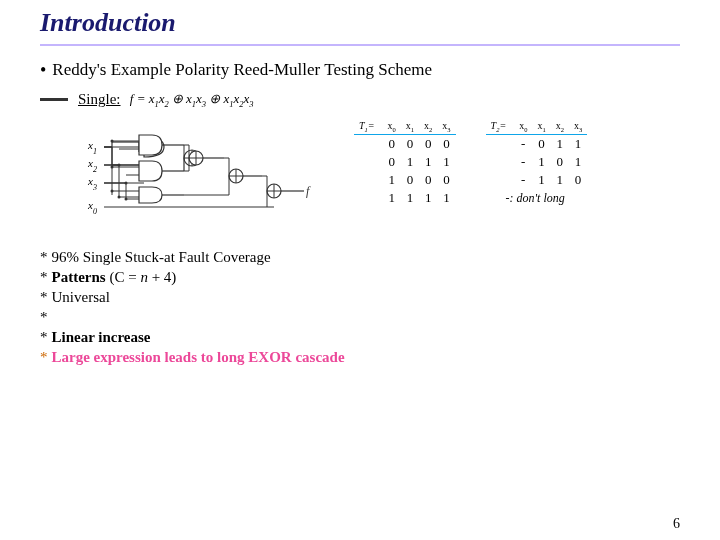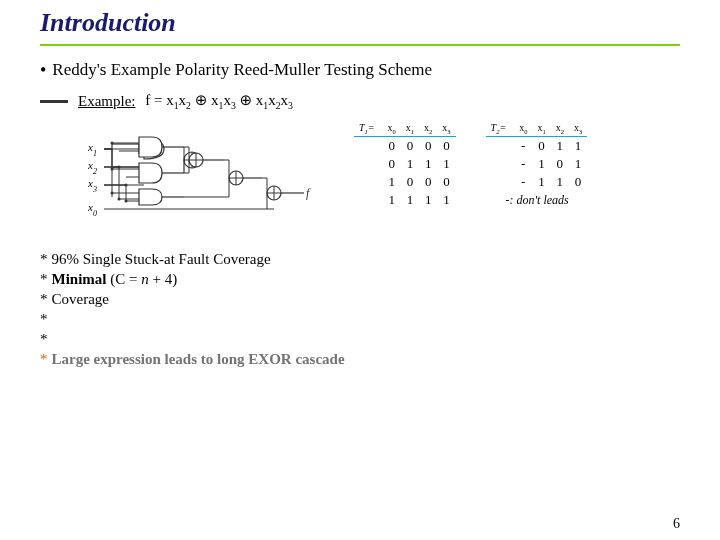--- a/index.html
+++ b/index.html
@@ -15,21 +15,21 @@
     .page {
       width: 720px;
       height: 540px;
       padding: 0 40px 10px 40px;
       display: flex;
       flex-direction: column;
     }
 
     
     .header {
-      border-bottom: 2px solid #84cc16;
+      border-bottom: 2px solid #c4b5fd;
       padding: 8px 0 6px 0;
       margin-bottom: 14px;
     }
     .header h1 {
       font-size: 26px;
       font-weight: bold;
       color: #1a1a6e;
       font-style: italic;
     }
 
@@ -117,21 +117,21 @@
       margin-top: 2px;
     }
     .bullet-item {
       font-size: 15px;
       display: flex;
       align-items: baseline;
       gap: 4px;
     }
     .bullet-star { font-size: 15px; }
     .bold { font-weight: bold; }
-    .orange-bold { font-weight: bold; color: #737373; }
+    .orange-bold { font-weight: bold; color: #ec4899; }
 
     
     .page-number {
       position: absolute;
       bottom: 8px;
       right: 40px;
       font-size: 14px;
     }
 
     
@@ -151,22 +151,22 @@
     <h1>Introduction</h1>
   </div>
 
   <div class="main-bullet">
     <span class="bullet-dot">•</span>
     <span>Reddy's Example Polarity Reed-Muller Testing Scheme</span>
   </div>
 
   <div class="example-line">
     <span style="display:inline-block;width:28px;height:3px;background:#333;vertical-align:middle;margin-right:4px;"></span>
-    <span class="example-underline">Example:</span>
-    <span style="font-size:15px;">
+    <span class="example-underline">Single:</span>
+    <span style="font-style:italic;font-size:13px;">
       &nbsp;f = x<sub>1</sub>x<sub>2</sub> ⊕ x<sub>1</sub>x<sub>3</sub> ⊕ x<sub>1</sub>x<sub>2</sub>x<sub>3</sub>
     </span>
   </div>
 
   <div class="middle-section">
 
     <div class="circuit-area">
       <svg class="circuit-svg" viewBox="0 0 260 120">
 
         <text x="4" y="30" font-size="11" font-style="italic">x<tspan baseline-shift="sub" font-size="8">1</tspan></text>
@@ -343,49 +343,50 @@
             </tr>
             <tr>
               <td></td>
               <td>-</td>
                 <td>1</td>
                 <td>1</td>
                 <td>0</td>
             </tr>
           </tbody>
         </table>
-        <div class="dont-care-note">-: don't leads</div>
+        <div class="dont-care-note">-: don't long</div>
       </div>
 
     </div>
   </div>
 
   <div class="bullet-list">
 
     <div class="bullet-item">
       <span class="bullet-star">*</span>
       <span>96% Single Stuck-at Fault Coverage</span>
     </div>
 
     <div class="bullet-item">
       <span class="bullet-star">*</span>
-      <span><span class="bold">Minimal</span> (C = <span style="font-style:italic;">n</span> + 4)</span>
-    </div>
-
-    <div class="bullet-item">
-      <span class="bullet-star">*</span>
-      <span>Coverage</span>
-    </div>
-
-    <div class="bullet-item">
-      <span class="bullet-star">*</span>
-    </div>
-
-    <div class="bullet-item">
-      <span class="bullet-star">*</span>
+      <span><span class="bold">Patterns</span> (C = <span style="font-style:italic;">n</span> + 4)</span>
+    </div>
+
+    <div class="bullet-item">
+      <span class="bullet-star">*</span>
+      <span>Universal</span>
+    </div>
+
+    <div class="bullet-item">
+      <span class="bullet-star">*</span>
+    </div>
+
+    <div class="bullet-item">
+      <span class="bullet-star">*</span>
+      <span><span class="bold">Linear increase</span></span>
     </div>
 
     <div class="bullet-item">
       <span class="bullet-star" style="color:#cc6600;">*</span>
       <span class="orange-bold">Large expression leads to long EXOR cascade</span>
     </div>
 
   </div>
 
 </div>

